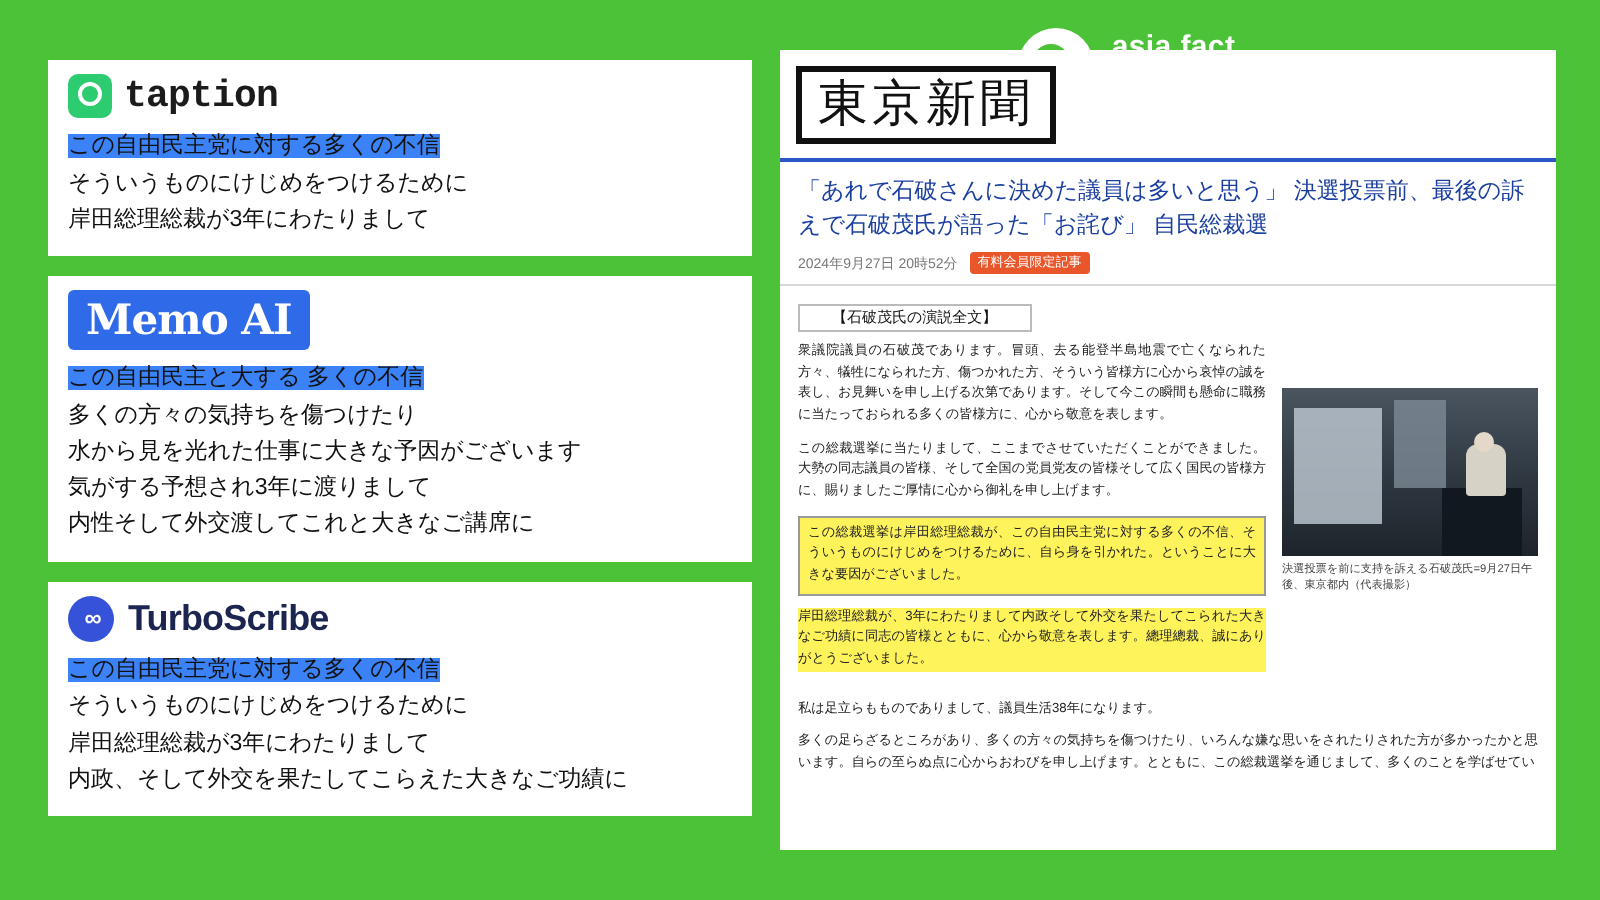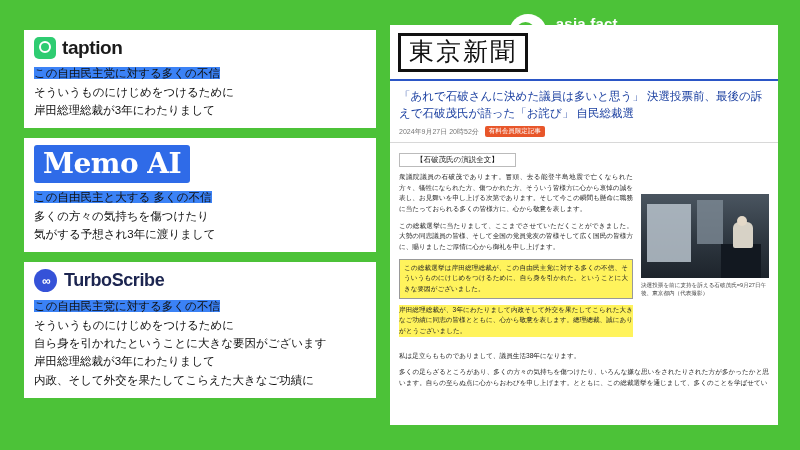--- a/index.html
+++ b/index.html
@@ -126,32 +126,33 @@
     height: 12px;
     border-radius: 50%;
     border: 2.5px solid #ffffff;
     box-sizing: border-box;
   }
   .taption-word {
     font-size: 19px;
     font-weight: bold;
     color: #1b1b1b;
     letter-spacing: -0.4px;
+    font-family: Liberation Mono, monospace;
   }
 
   
   .memoai-logo {
     display: inline-block;
     background: #2F6BE8;
     padding: 2px 9px 3px 9px;
     border-radius: 3px;
   }
   .memoai-word {
     font-family: "DejaVu Serif", serif;
-    font-size: 28px;
+    font-size: 21px;
     font-weight: bold;
     color: #ffffff;
     letter-spacing: -0.5px;
   }
 
   
   .turbo-logo {
     display: flex;
     align-items: center;
     gap: 7px;
@@ -369,37 +370,38 @@
 
     <div class="panel">
       <div class="panel-head">
         <span class="memoai-logo">
           <span class="memoai-word">Memo AI</span>
         </span>
       </div>
       <div class="panel-body">
         <div class="txt-line"><span class="hl-line">この自由民主と大する 多くの不信</span></div>
         <div class="txt-line">多くの方々の気持ちを傷つけたり</div>
+        <div class="txt-line">水から見を光れた仕事に大きな予因がございます</div>
         <div class="txt-line">気がする予想され3年に渡りまして</div>
+        <div class="txt-line">内性そして外交渡してこれと大きなご講席に</div>
       </div>
     </div>
 
     <div class="panel">
       <div class="panel-head">
         <div class="turbo-logo">
           <div class="turbo-mark">
               <span class="inner">∞</span>
             </div>
           <span class="turbo-word">TurboScribe</span>
         </div>
       </div>
       <div class="panel-body">
         <div class="txt-line"><span class="hl-line">この自由民主党に対する多くの不信</span></div>
         <div class="txt-line">そういうものにけじめをつけるために</div>
-        <div class="txt-line">自ら身を引かれたということに大きな要因がございます</div>
         <div class="txt-line">岸田総理総裁が3年にわたりまして</div>
         <div class="txt-line">内政、そして外交を果たしてこらえた大きなご功績に</div>
       </div>
     </div>
 
   </div>
 
   <div class="right-col">
 
     <div class="np-masthead">

